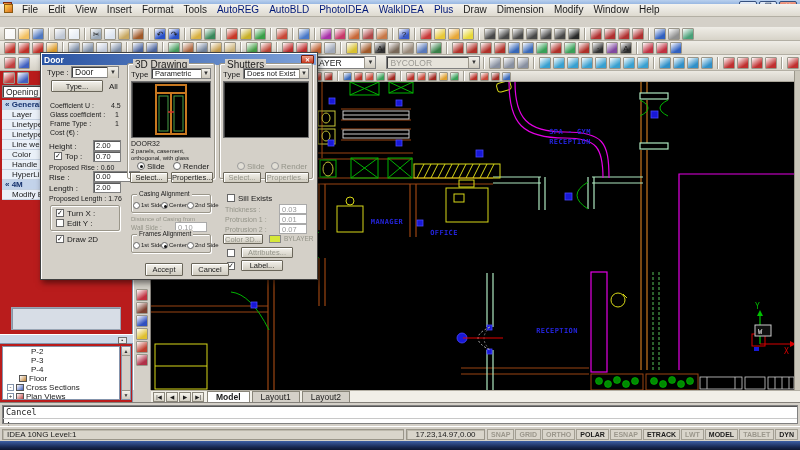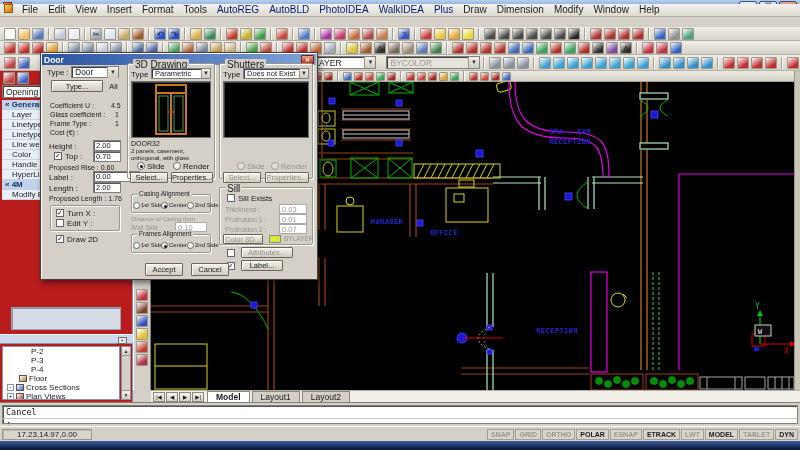--- a/index.html
+++ b/index.html
@@ -563,21 +563,21 @@
   <span class="dl" style="left:9px;top:67px;font-size:7px">Frame Type :</span>
   <span class="dl" style="left:74px;top:67px;font-size:7px">1</span>
   <span class="dl" style="left:9px;top:76px;font-size:7px">Cost (€) :</span>
 
   <span class="dl" style="left:8px;top:89px">Height :</span>
   <div class="din" style="left:52px;top:87px;width:28px;height:11px">2.00</div>
   <span class="cb on" style="left:13px;top:99px"></span>
   <span class="dl" style="left:24px;top:99px">Top :</span>
   <div class="din" style="left:52px;top:98px;width:28px;height:11px">0.70</div>
   <span class="dl" style="left:8px;top:111px;font-size:7px">Proposed Rise : 0.60</span>
-  <span class="dl" style="left:8px;top:120px">Label :</span>
+  <span class="dl" style="left:8px;top:120px">Rise :</span>
   <div class="din" style="left:52px;top:118px;width:47px;height:11px">0.00</div>
   <span class="dl" style="left:8px;top:131px">Length :</span>
   <div class="din" style="left:52px;top:129px;width:28px;height:11px">2.00</div>
   <span class="dl" style="left:8px;top:142px;font-size:7px">Proposed Length : 1.76</span>
 
   <div class="grp" style="left:9px;top:152px;width:70px;height:26px"></div>
   <span class="cb on" style="left:15px;top:156px"></span>
   <span class="dl" style="left:26px;top:156px">Turn X :</span>
   <span class="cb" style="left:15px;top:166px"></span>
   <span class="dl" style="left:26px;top:166px">Edit Y :</span>
@@ -642,23 +642,20 @@
     <span class="arrow" style="width:9px;height:9px;line-height:9px">▼</span>
   </div>
   <div class="preview" style="left:182px;top:28px;width:86px;height:57px"></div>
   <span class="rb dis" style="left:196px;top:109px"></span>
   <span class="dl dis" style="left:206px;top:109px">Slide</span>
   <span class="rb dis" style="left:230px;top:109px"></span>
   <span class="dl dis" style="left:240px;top:109px">Render</span>
   <div class="dbtn dis" style="left:182px;top:119px;width:38px;height:11px;line-height:10px">Select...</div>
   <div class="dbtn dis" style="left:224px;top:119px;width:44px;height:11px;line-height:10px">Properties...</div>
 
-  <div class="grp" style="left:178px;top:134px;width:94px;height:58px">
-    <span class="cap">Sill</span>
-  </div>
   <span class="cb" style="left:186px;top:141px"></span>
   <span class="dl" style="left:197px;top:141px">Sill Exists</span>
   <span class="dl dis" style="left:184px;top:153px;font-size:7px">Thickness :</span>
   <div class="din dis" style="left:238px;top:151px;width:28px;height:10px">0.03</div>
   <span class="dl dis" style="left:184px;top:163px;font-size:7px">Protrusion 1 :</span>
   <div class="din dis" style="left:238px;top:161px;width:28px;height:10px">0.01</div>
   <span class="dl dis" style="left:184px;top:173px;font-size:7px">Protrusion 2 :</span>
   <div class="din dis" style="left:238px;top:171px;width:28px;height:10px">0.07</div>
   <div class="dbtn dis" style="left:182px;top:181px;width:40px;height:10px;line-height:9px">Color 3D...</div>
   <span class="swatch" style="left:228px;top:182px;width:12px;height:8px;background:#d6e83a"></span>
@@ -685,20 +682,21 @@
 
 <div id="cmdwin">
   <div id="cmdbox">
     <span id="cmd-line1">Cancel</span>
     <div id="cmd-divider"></div>
     <span id="cmd-prompt">:</span>
   </div>
 </div>
 
 <div id="statusbar">
+  <div class="scell" id="scell-app">IDEA 10NG Level:1</div>
   <div class="scell" id="scell-coords">17.23,14.97,0.00</div>
   <div id="toggles">
       <span class="tg">SNAP</span>
       <span class="tg">GRID</span>
       <span class="tg">ORTHO</span>
       <span class="tg on">POLAR</span>
       <span class="tg">ESNAP</span>
       <span class="tg on">ETRACK</span>
       <span class="tg">LWT</span>
       <span class="tg on">MODEL</span>

